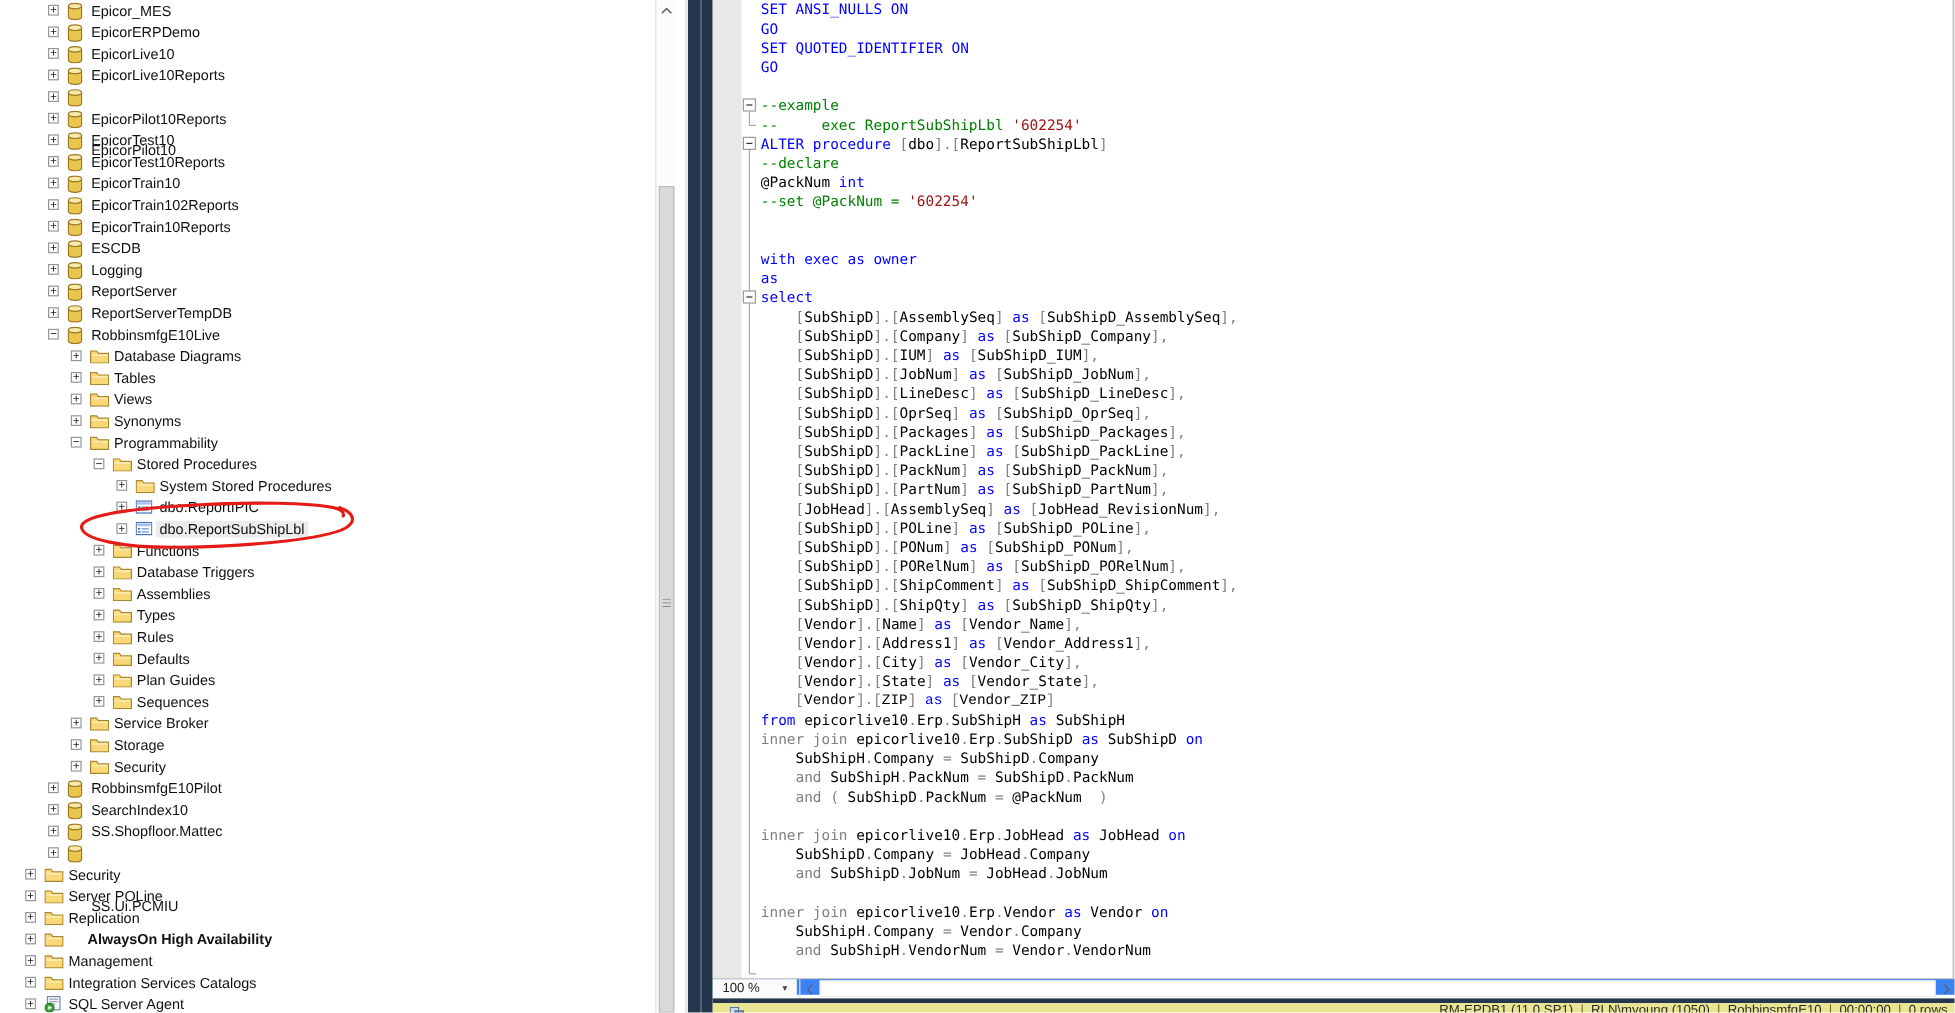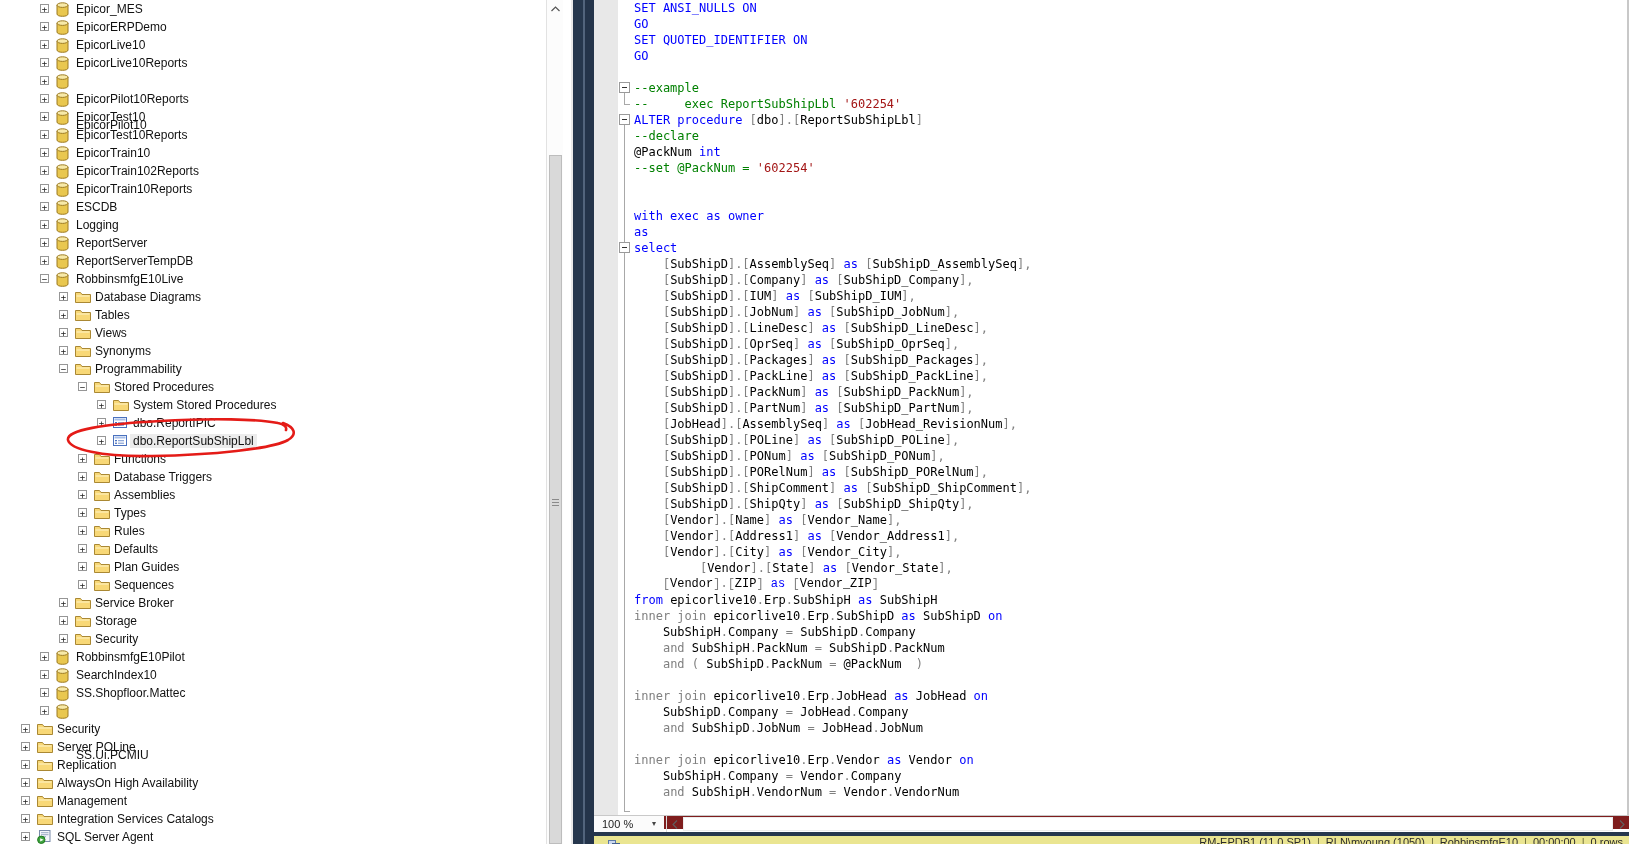--- a/index.html
+++ b/index.html
@@ -41,21 +41,21 @@
   .cline{position:absolute;left:0;right:0;height:16px;padding-left:40px;
          font:12px/16px "DejaVu Sans Mono",monospace;white-space:pre;color:#000;}
   .t-k{color:#0000ff;} .t-c{color:#008000;} .t-s{color:#a31515;} .t-g{color:#808080;} .t-i{color:#000;}
   .fold-box{position:absolute;left:25px;width:11px;height:11px;border:1px solid #9a9a9a;background:#fff;
             box-sizing:border-box;z-index:3;}
   .fold-box i{position:absolute;left:2px;top:4px;width:5px;height:1px;background:#333;}
   .fold-vline{position:absolute;left:30px;width:1px;background:#a8a8a8;z-index:1;}
   .fold-tick{position:absolute;left:30px;width:6px;height:1px;background:#a8a8a8;z-index:1;}
 
   
-  .editor-bottom{position:absolute;left:0;top:815px;width:1035px;height:14px;background:#7f1d1d;
+  .editor-bottom{position:absolute;left:0;top:815px;width:1035px;height:14px;background:#3b82f6;
                  border-top:1px solid #c9c9c9;box-sizing:border-box;text-decoration:underline;}
   .zoom-ctrl{position:absolute;left:0;top:0;width:70px;height:16px;background:#fbfbfb;
              font-size:11px;line-height:16px;color:#222;}
   .zoom-ctrl .zl{padding-left:8px;}
   .zoom-caret{position:absolute;left:58px;top:0;font-size:8px;line-height:16px;color:#444;}
   .hsb{position:absolute;left:72px;top:0;right:0;height:16px;border-left:1px solid #dcdcdc;}
   .hs-arrow{position:absolute;top:0;width:15px;height:16px;display:flex;align-items:center;justify-content:center;}
   .hs-left{left:0;} .hs-right{right:0;}
   .hs-track{position:absolute;left:16px;right:16px;top:1px;bottom:1px;background:#fff;border:1px solid #ededed;}
 
@@ -512,21 +512,21 @@
           <span class="tlabel" style="left: 54px;">Replication</span>
         </div>
         <div class="tree-row" style="top: 774px;">
           <span class="pm" style="left: 21px;">+</span>
           <span class="ticon" style="left: 37px;">
             <svg width="16" height="13" viewBox="0 0 16 13">
               <path d="M0.5 12.5 L0.5 2.5 L5.5 2.5 L7 4.5 L15.5 4.5 L15.5 12.5 Z" fill="#f8d877" stroke="#aa8833"></path>
               <path d="M1.5 6 L14.5 6" stroke="#fcebae" stroke-width="1.5"></path>
             </svg>
           </span>
-          <span class="tlabel" style="left: 54px;">AlwaysOn High Availability</span>
+          <span class="tlabel" style="left: 70px; font-weight: bold;">AlwaysOn High Availability</span>
         </div>
         <div class="tree-row" style="top: 792px;">
           <span class="pm" style="left: 21px;">+</span>
           <span class="ticon" style="left: 37px;">
             <svg width="16" height="13" viewBox="0 0 16 13">
               <path d="M0.5 12.5 L0.5 2.5 L5.5 2.5 L7 4.5 L15.5 4.5 L15.5 12.5 Z" fill="#f8d877" stroke="#aa8833"></path>
               <path d="M1.5 6 L14.5 6" stroke="#fcebae" stroke-width="1.5"></path>
             </svg>
           </span>
           <span class="tlabel" style="left: 54px;">Management</span>
@@ -626,21 +626,21 @@
           <div class="cline" style="top: 400px;"><span class="t-g">    [</span><span class="t-i">SubShipD</span><span class="t-g">].[</span><span class="t-i">PartNum</span><span class="t-g">] </span><span class="t-k">as</span><span class="t-g"> [</span><span class="t-i">SubShipD_PartNum</span><span class="t-g">],</span></div>
           <div class="cline" style="top: 416px;"><span class="t-g">    [</span><span class="t-i">JobHead</span><span class="t-g">].[</span><span class="t-i">AssemblySeq</span><span class="t-g">] </span><span class="t-k">as</span><span class="t-g"> [</span><span class="t-i">JobHead_RevisionNum</span><span class="t-g">],</span></div>
           <div class="cline" style="top: 432px;"><span class="t-g">    [</span><span class="t-i">SubShipD</span><span class="t-g">].[</span><span class="t-i">POLine</span><span class="t-g">] </span><span class="t-k">as</span><span class="t-g"> [</span><span class="t-i">SubShipD_POLine</span><span class="t-g">],</span></div>
           <div class="cline" style="top: 448px;"><span class="t-g">    [</span><span class="t-i">SubShipD</span><span class="t-g">].[</span><span class="t-i">PONum</span><span class="t-g">] </span><span class="t-k">as</span><span class="t-g"> [</span><span class="t-i">SubShipD_PONum</span><span class="t-g">],</span></div>
           <div class="cline" style="top: 464px;"><span class="t-g">    [</span><span class="t-i">SubShipD</span><span class="t-g">].[</span><span class="t-i">PORelNum</span><span class="t-g">] </span><span class="t-k">as</span><span class="t-g"> [</span><span class="t-i">SubShipD_PORelNum</span><span class="t-g">],</span></div>
           <div class="cline" style="top: 480px;"><span class="t-g">    [</span><span class="t-i">SubShipD</span><span class="t-g">].[</span><span class="t-i">ShipComment</span><span class="t-g">] </span><span class="t-k">as</span><span class="t-g"> [</span><span class="t-i">SubShipD_ShipComment</span><span class="t-g">],</span></div>
           <div class="cline" style="top: 496px;"><span class="t-g">    [</span><span class="t-i">SubShipD</span><span class="t-g">].[</span><span class="t-i">ShipQty</span><span class="t-g">] </span><span class="t-k">as</span><span class="t-g"> [</span><span class="t-i">SubShipD_ShipQty</span><span class="t-g">],</span></div>
           <div class="cline" style="top: 512px;"><span class="t-g">    [</span><span class="t-i">Vendor</span><span class="t-g">].[</span><span class="t-i">Name</span><span class="t-g">] </span><span class="t-k">as</span><span class="t-g"> [</span><span class="t-i">Vendor_Name</span><span class="t-g">],</span></div>
           <div class="cline" style="top: 528px;"><span class="t-g">    [</span><span class="t-i">Vendor</span><span class="t-g">].[</span><span class="t-i">Address1</span><span class="t-g">] </span><span class="t-k">as</span><span class="t-g"> [</span><span class="t-i">Vendor_Address1</span><span class="t-g">],</span></div>
           <div class="cline" style="top: 544px;"><span class="t-g">    [</span><span class="t-i">Vendor</span><span class="t-g">].[</span><span class="t-i">City</span><span class="t-g">] </span><span class="t-k">as</span><span class="t-g"> [</span><span class="t-i">Vendor_City</span><span class="t-g">],</span></div>
-          <div class="cline" style="top: 560px; margin-left: 37px;"><span class="t-g">    [</span><span class="t-i">Vendor</span><span class="t-g">].[</span><span class="t-i">State</span><span class="t-g">] </span><span class="t-k">as</span><span class="t-g"> [</span><span class="t-i">Vendor_State</span><span class="t-g">],</span></div>
+          <div class="cline" style="top: 560px;"><span class="t-g">    [</span><span class="t-i">Vendor</span><span class="t-g">].[</span><span class="t-i">State</span><span class="t-g">] </span><span class="t-k">as</span><span class="t-g"> [</span><span class="t-i">Vendor_State</span><span class="t-g">],</span></div>
           <div class="cline" style="top: 576px; font-family: Liberation Mono, monospace;"><span class="t-g">    [</span><span class="t-i">Vendor</span><span class="t-g">].[</span><span class="t-i">ZIP</span><span class="t-g">] </span><span class="t-k">as</span><span class="t-g"> [</span><span class="t-i">Vendor_ZIP</span><span class="t-g">]</span></div>
           <div class="cline" style="top: 592px;"><span class="t-k">from</span><span class="t-i"> epicorlive10</span><span class="t-g">.</span><span class="t-i">Erp</span><span class="t-g">.</span><span class="t-i">SubShipH </span><span class="t-k">as</span><span class="t-i"> SubShipH</span></div>
           <div class="cline" style="top: 608px;"><span class="t-g">inner join</span><span class="t-i"> epicorlive10</span><span class="t-g">.</span><span class="t-i">Erp</span><span class="t-g">.</span><span class="t-i">SubShipD </span><span class="t-k">as</span><span class="t-i"> SubShipD </span><span class="t-k">on</span></div>
           <div class="cline" style="top: 624px;"><span class="t-i">    SubShipH</span><span class="t-g">.</span><span class="t-i">Company </span><span class="t-g">=</span><span class="t-i"> SubShipD</span><span class="t-g">.</span><span class="t-i">Company</span></div>
           <div class="cline" style="top: 640px;"><span class="t-i">    </span><span class="t-g">and</span><span class="t-i"> SubShipH</span><span class="t-g">.</span><span class="t-i">PackNum </span><span class="t-g">=</span><span class="t-i"> SubShipD</span><span class="t-g">.</span><span class="t-i">PackNum</span></div>
           <div class="cline" style="top: 656px;"><span class="t-i">    </span><span class="t-g">and</span><span class="t-i"> </span><span class="t-g">(</span><span class="t-i"> SubShipD</span><span class="t-g">.</span><span class="t-i">PackNum </span><span class="t-g">=</span><span class="t-i"> @PackNum  </span><span class="t-g">)</span></div>
           <div class="cline" style="top: 672px;"></div>
           <div class="cline" style="top: 688px;"><span class="t-g">inner join</span><span class="t-i"> epicorlive10</span><span class="t-g">.</span><span class="t-i">Erp</span><span class="t-g">.</span><span class="t-i">JobHead </span><span class="t-k">as</span><span class="t-i"> JobHead </span><span class="t-k">on</span></div>
           <div class="cline" style="top: 704px;"><span class="t-i">    SubShipD</span><span class="t-g">.</span><span class="t-i">Company </span><span class="t-g">=</span><span class="t-i"> JobHead</span><span class="t-g">.</span><span class="t-i">Company</span></div>
           <div class="cline" style="top: 720px;"><span class="t-i">    </span><span class="t-g">and</span><span class="t-i"> SubShipD</span><span class="t-g">.</span><span class="t-i">JobNum </span><span class="t-g">=</span><span class="t-i"> JobHead</span><span class="t-g">.</span><span class="t-i">JobNum</span></div>

